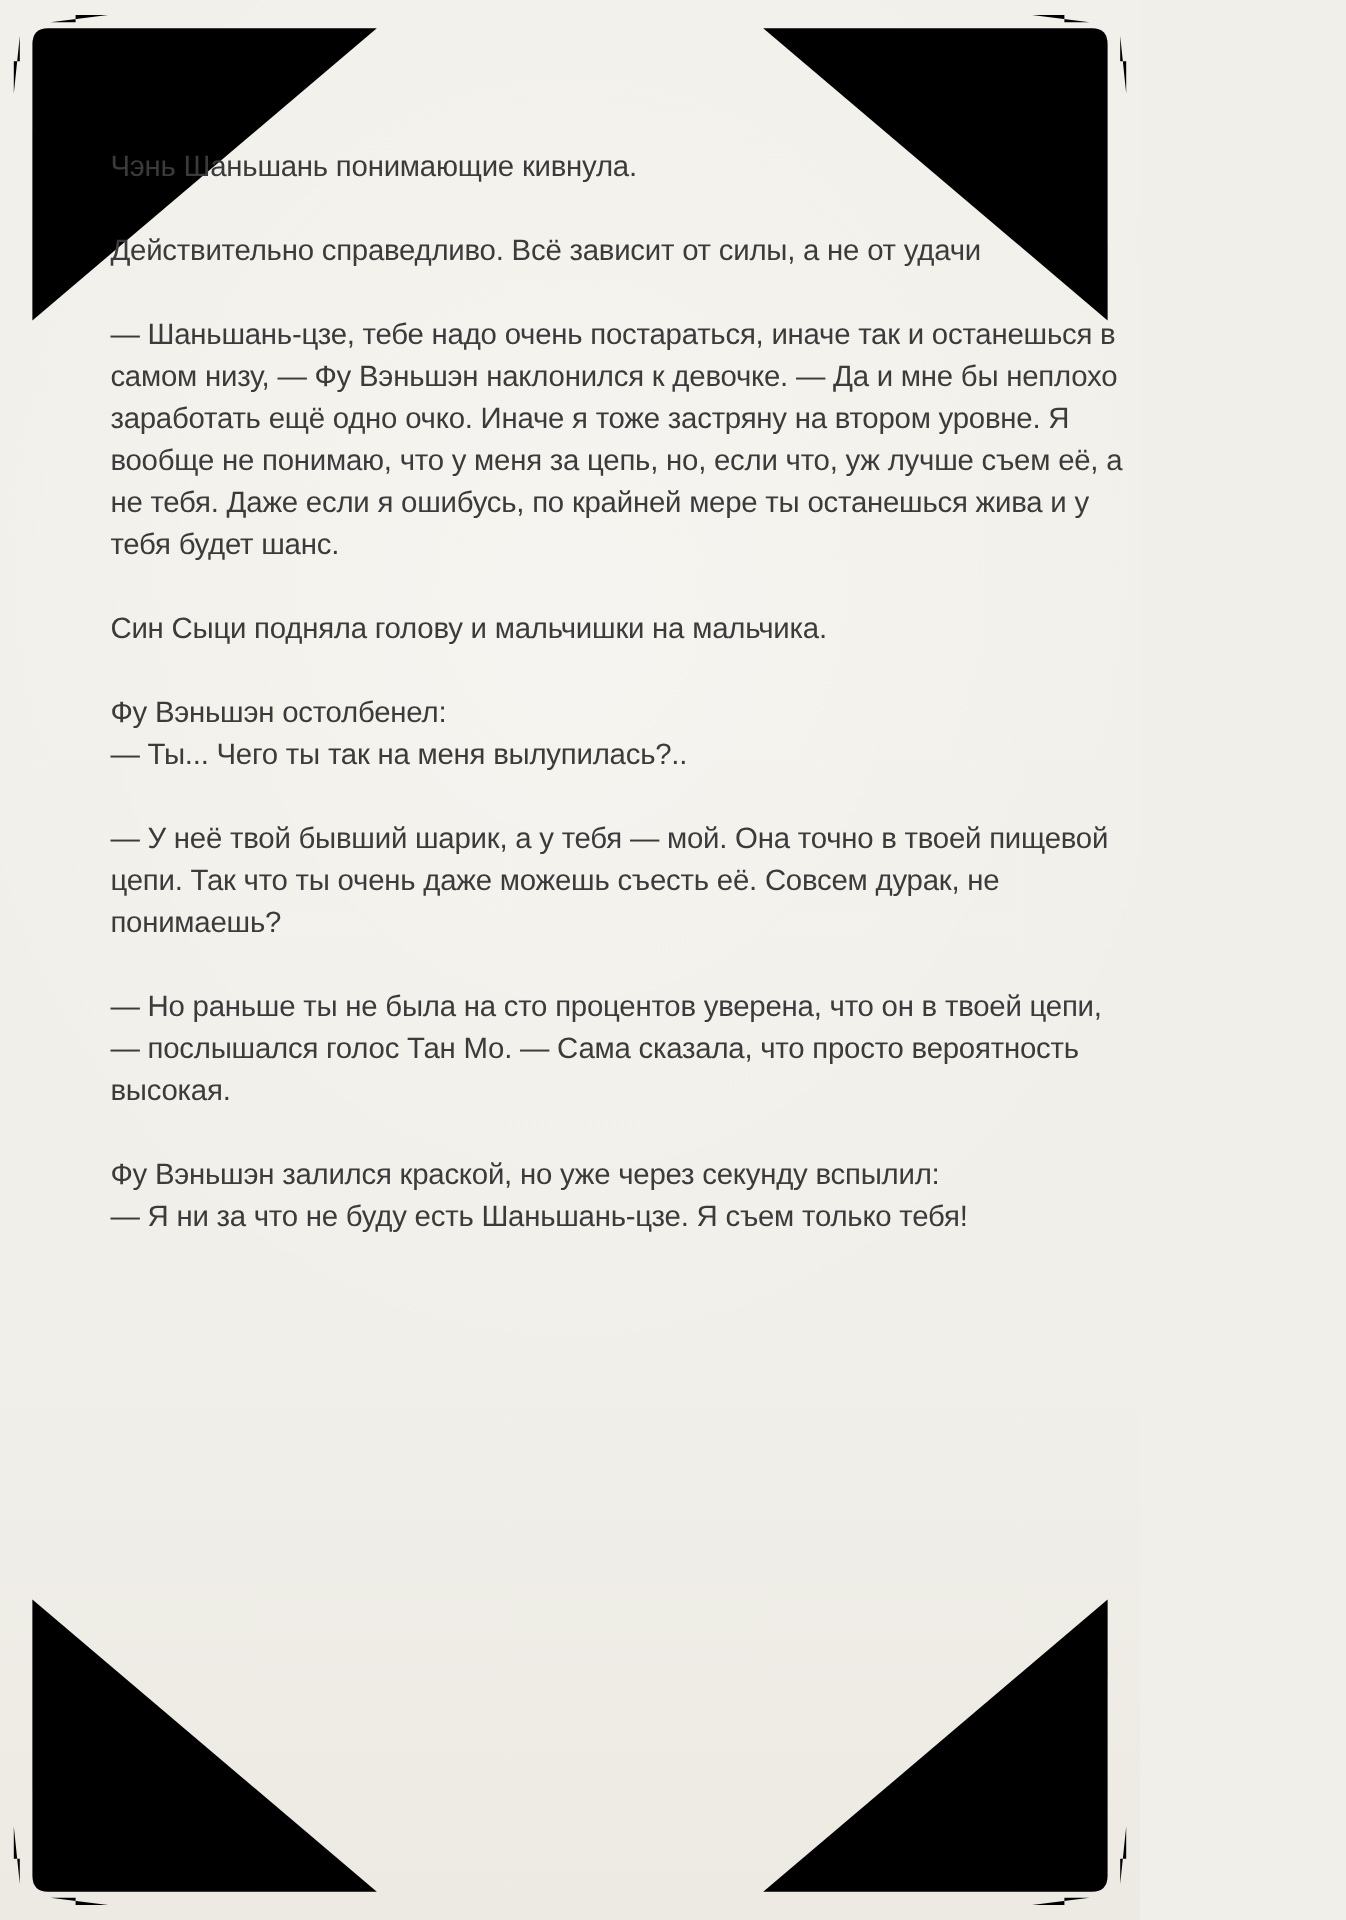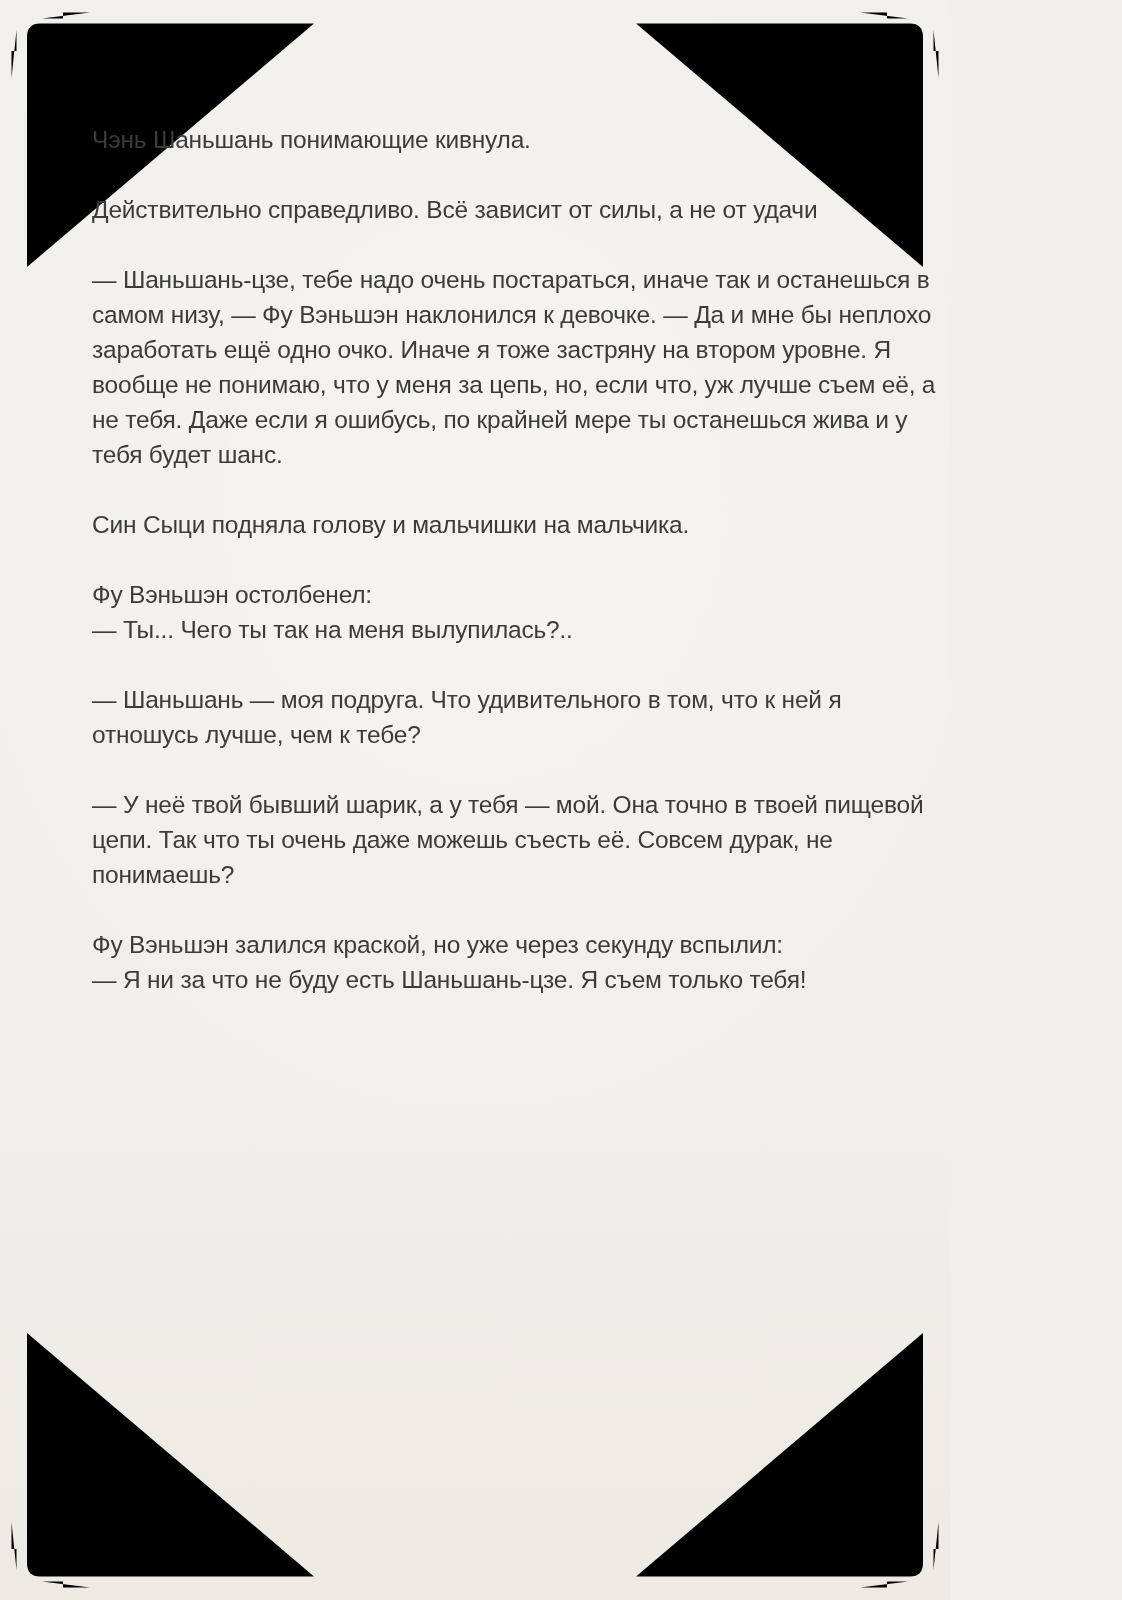--- a/index.html
+++ b/index.html
@@ -85,22 +85,23 @@
       <p>Действительно справедливо. Всё зависит от силы, а не от удачи</p>
       <p>— Шаньшань-цзе, тебе надо очень постараться, иначе так и останешься в
 самом низу, — Фу Вэньшэн наклонился к девочке. — Да и мне бы неплохо
 заработать ещё одно очко. Иначе я тоже застряну на втором уровне. Я
 вообще не понимаю, что у меня за цепь, но, если что, уж лучше съем её, а
 не тебя. Даже если я ошибусь, по крайней мере ты останешься жива и у
 тебя будет шанс.</p>
       <p>Син Сыци подняла голову и мальчишки на мальчика.</p>
       <p>Фу Вэньшэн остолбенел:
 — Ты... Чего ты так на меня вылупилась?..</p>
-      <p>— Шаньшань — моя подруга. Что удивительного в том, что к ней я
-отношусь лучше, чем к тебе?</p>
       <p>— У неё твой бывший шарик, а у тебя — мой. Она точно в твоей пищевой
 цепи. Так что ты очень даже можешь съесть её. Совсем дурак, не
 понимаешь?</p>
+      <p>— Но раньше ты не была на сто процентов уверена, что он в твоей цепи,
+— послышался голос Тан Мо. — Сама сказала, что просто вероятность
+высокая.</p>
       <p>Фу Вэньшэн залился краской, но уже через секунду вспылил:
 — Я ни за что не буду есть Шаньшань-цзе. Я съем только тебя!</p>
     </main>
 
 </div>
 
 </body></html>

